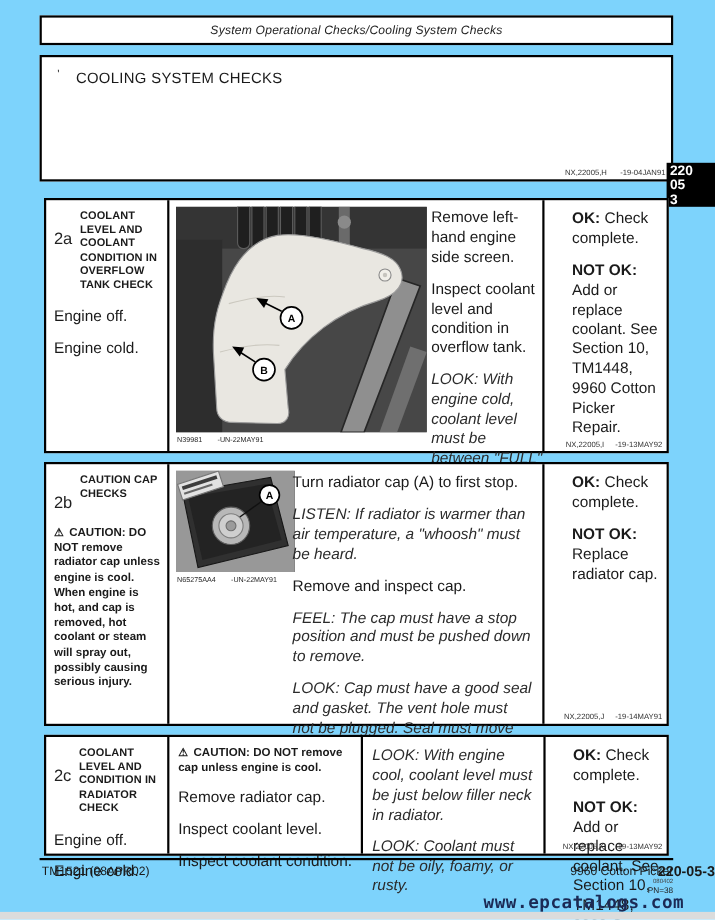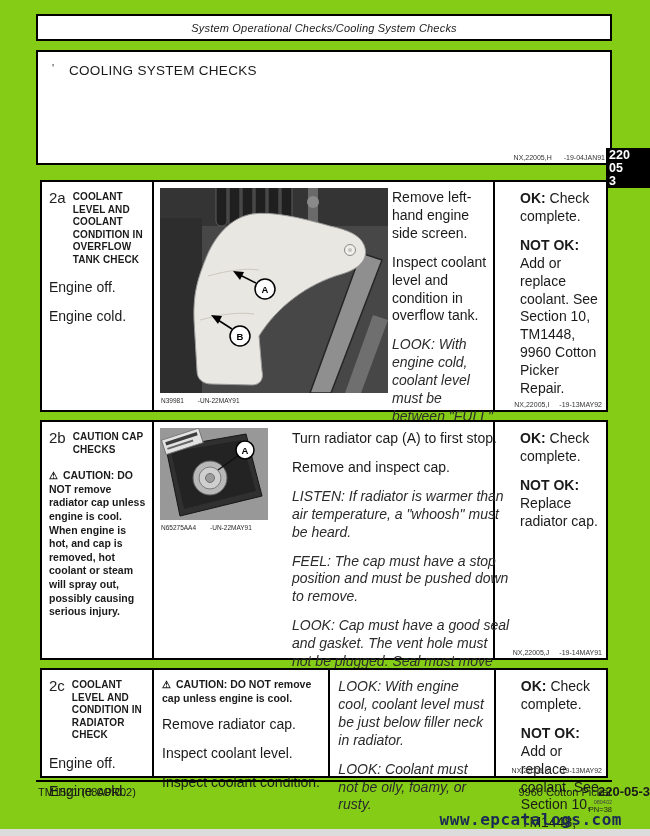--- a/index.html
+++ b/index.html
@@ -1,17 +1,17 @@
 <!DOCTYPE html>
 <html><head>
 <meta charset="utf-8">
 <style>
   html,body { margin:0; padding:0; background:#ffffff; }
   .page {
-    position:relative; width:650px; height:836px; background:#84cc16;
+    position:relative; width:650px; height:836px; background:#7dd3fc;
     font-family:"Liberation Sans", sans-serif; color:#1a1a1a; overflow:hidden;
   }
   .box { position:absolute; border:2px solid #000; box-sizing:border-box; background:#fff; }
 
   
   .hdr { top:14px; left:36px; width:576px; height:27px; display:flex; align-items:center; justify-content:center; }
   .hdr-title { font-style:italic; font-size:11px; color:#222; letter-spacing:0.2px; }
 
   
   .intro { top:50px; left:36px; width:576px; height:115px; }
@@ -30,37 +30,37 @@
   .row-2b { top:420px; height:240px; }
   .row-2c { top:668px; height:110px;justify-content:center; }
   .cell { box-sizing:border-box; position:relative; }
   .cell.bR { border-right:2px solid #000; }
   .cell-left  { width:112px; padding:7px 6px 6px 7px; }
   .cell-mid   { flex:1; }
   .cell-right { width:111px; padding:8px 6px 6px 25px; }
   .cell-pad { padding:8px 8px 6px 8px; }
 
   .sec-head { display:flex; margin-bottom:13px; }
-  .sec-num { font-size:15px; color:#222; margin-right:7px; line-height:1; padding-top:1px; }
+  .sec-num { font-size:15px; color:#222; margin-right:7px; line-height:1; padding-top:1px;margin-top:20px; }
   .sec-title { font-weight:bold; font-size:10px; line-height:1.25; width:80px; padding-top:2px; letter-spacing:0.1px; }
   .p  { font-size:14px; line-height:1.28; margin:0 0 11px 0; }
   .it { font-style:italic; color:#2b2b2b; }
   .bold { font-weight:bold; }
   .caution { font-weight:bold; font-size:10.5px; line-height:1.3; margin:0 0 11px 0; }
   .warn { font-size:10px; margin-right:2px; }
 
   .photo { position:absolute; background:#484848; }
   .photo-2a { left:6px; top:6px; width:228px; height:205px; }
   .photo-2b { left:6px; top:6px; width:108px; height:92px; }
   .caption { position:absolute; font-size:6.5px; color:#2a2a2a; white-space:nowrap; }
   .cap-2a { left:7px; top:215px; }
   .cap-2b { left:7px; top:102px; }
   .caption .code { margin-left:14px; }
   .midtext-2a { position:absolute; left:238px; top:7px; width:101px; }
-  .midtext-2b { position:absolute; left:138px; top:8px; width:218px; }
+  .midtext-2b { position:absolute; left:112px; top:8px; width:218px; }
 
   .row-ref { position:absolute; right:4px; bottom:2px; font-size:7px; color:#333; white-space:nowrap; }
   .row-ref .date { margin-left:10px; }
 
   
   .foot-line { position:absolute; left:36px; top:780px; width:576px; height:2px; background:#000; }
   .foot-left { position:absolute; left:38px; top:786px; font-size:11px; }
   .foot-center { position:absolute; left:0; top:784px; width:650px; text-align:right; font-weight:bold; font-size:13px; }
   .foot-right { position:absolute; right:38px; top:786px; font-size:11px; }
   .foot-printcode { position:absolute; right:38px; top:799px; font-size:5.5px; color:#444; }
@@ -186,22 +186,22 @@
           <line x1="58" y1="42" x2="79" y2="27" stroke="#111" stroke-width="1.3"></line>
           <circle cx="85" cy="22" r="9" fill="#fff" stroke="#000" stroke-width="1.5"></circle>
           <text class="callout" x="85" y="26">A</text>
         </svg>
       </div>
       <div class="caption cap-2b">
         <span>N65275AA4</span><span class="code">-UN-22MAY91</span>
       </div>
       <div class="midtext-2b">
         <p class="p">Turn radiator cap (A) to first stop.</p>
+        <p class="p it">LISTEN: If radiator is warmer than air temperature, a "whoosh" must be heard.</p>
         <p class="p">Remove and inspect cap.</p>
-        <p class="p it">LISTEN: If radiator is warmer than air temperature, a "whoosh" must be heard.</p>
         <p class="p it">FEEL: The cap must have a stop position and must be pushed down to remove.</p>
         <p class="p it">LOOK: Cap must have a good seal and gasket. The vent hole must not be plugged. Seal must move freely and spring must not be corroded.</p>
       </div>
     </div>
 
     <div class="cell cell-right">
       <p class="p"><b class="bold">OK:</b>
         <span>Check complete.</span></p>
       <p class="p"><b class="bold">NOT OK:</b>
         <span>Replace radiator cap.</span></p>

